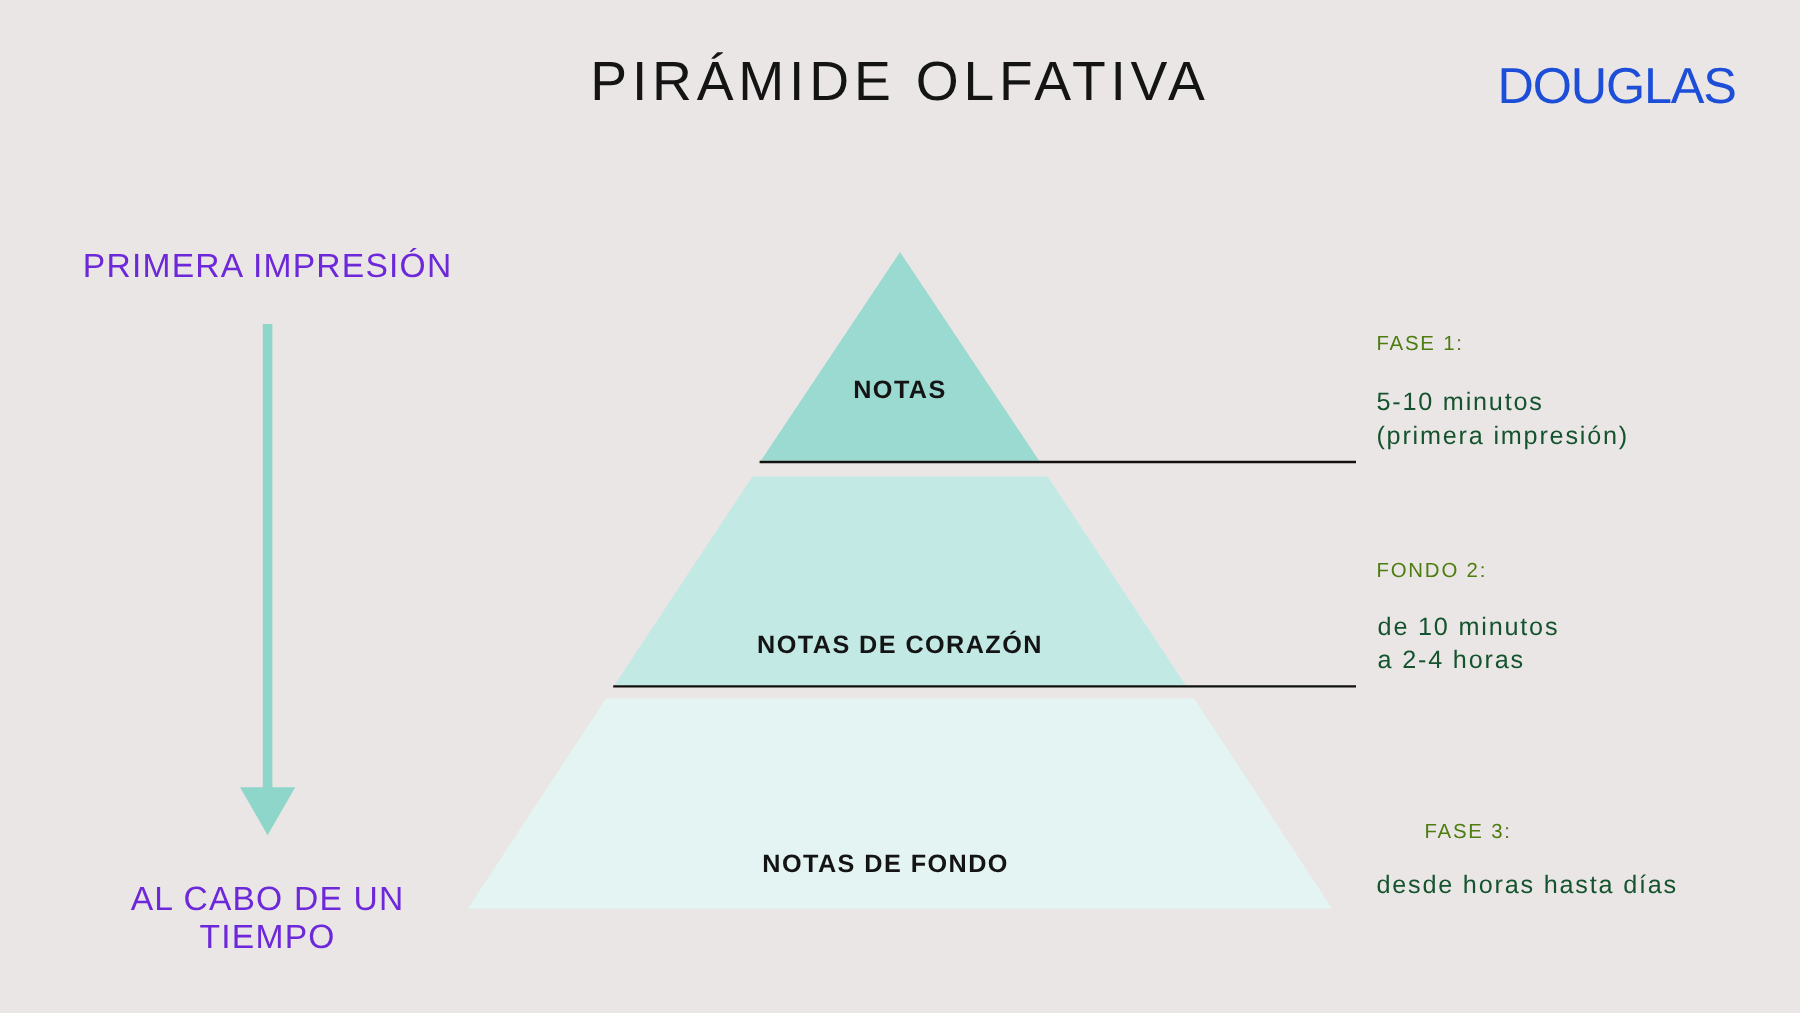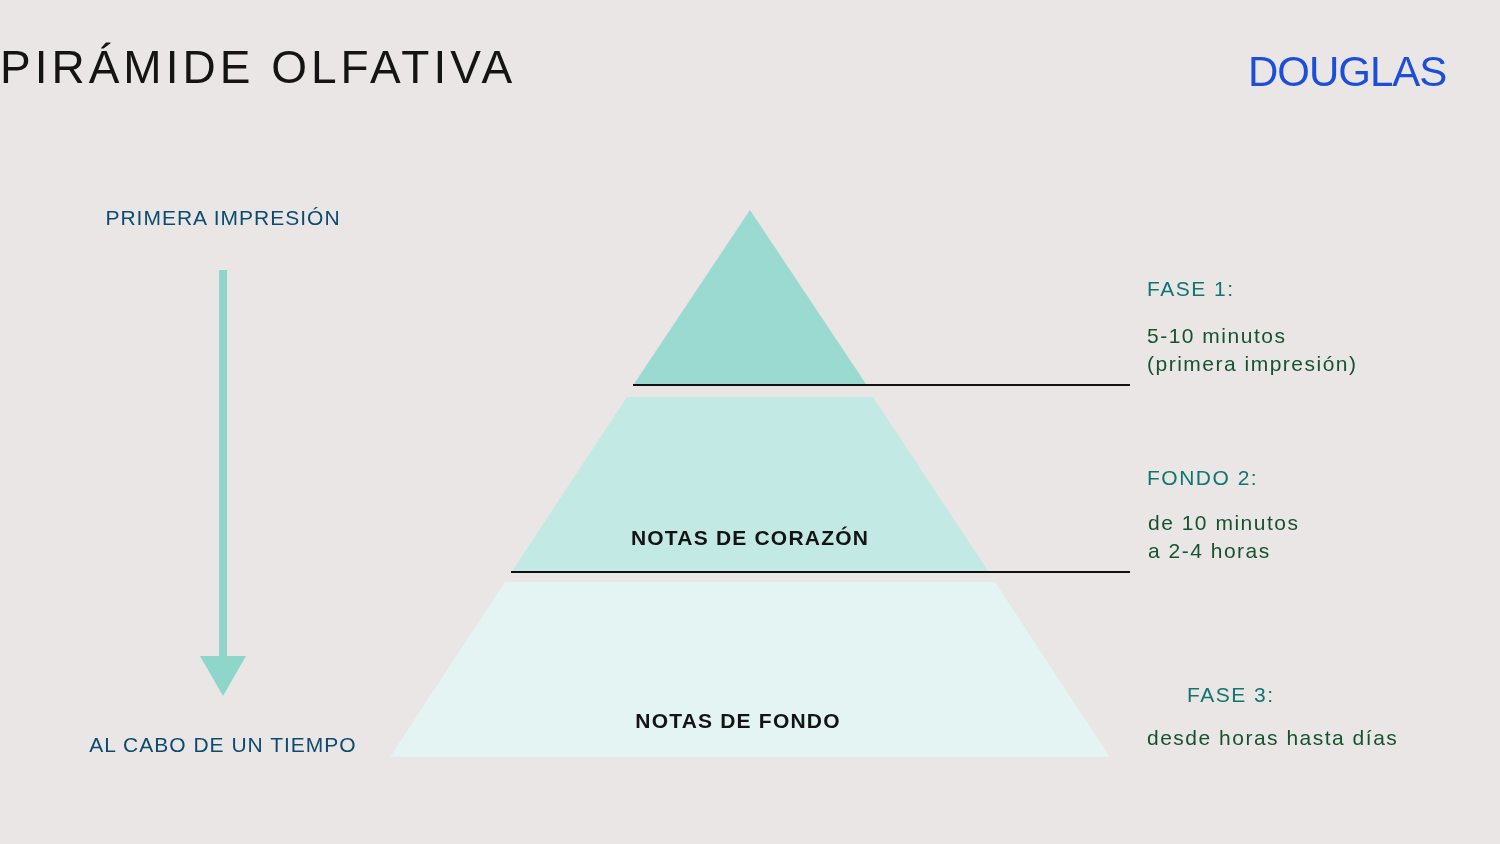--- a/index.html
+++ b/index.html
@@ -4,42 +4,42 @@
   <style>
     html, body { margin: 0; padding: 0; }
     body {
       width: 1500px; height: 844px; position: relative; overflow: hidden;
       background: #eae6e5;
       font-family: "DejaVu Sans", "Liberation Sans", sans-serif;
       color: #111;
     }
     .abs { position: absolute; }
     .title {
-      left: 0; width: 1500px; top: 40px; text-align: left;
+      left: 0; width: 1500px; top: 40px; text-align: center;
       font-size: 46px; font-weight: 300; letter-spacing: 4px;
       font-family: "Liberation Sans", "DejaVu Sans", sans-serif;
       color: #141414;
     }
     .logo {
       left: 1248px; top: 48px; font-size: 42px; font-weight: 400;
       font-family: "Liberation Sans", sans-serif; letter-spacing: -1px;
       color: #1d4ed8;
     }
     .side-label {
-      font-size: 21px; letter-spacing: 1px; font-weight: 400;
-      font-family: "Liberation Sans", sans-serif; color: #0c4a6e;
+      font-size: 28px; letter-spacing: 1px; font-weight: 400;
+      font-family: "Liberation Sans", sans-serif; color: #6d28d9;
       text-align: center;
     }
     .tier-label {
       font-size: 21px; font-weight: 700; letter-spacing: 1.2px; text-align: center;
       font-family: "Liberation Sans", sans-serif; color: #141414; line-height: 28px;
     }
     .phase-title {
-      font-size: 21px; letter-spacing: 1.5px; font-family: "Liberation Sans", sans-serif;
-      color: #0f766e;
+      font-size: 17px; letter-spacing: 1.5px; font-family: "Liberation Sans", sans-serif;
+      color: #4d7c0f;
     }
     .phase-desc {
       font-size: 21px; letter-spacing: 1.5px; font-family: "Liberation Sans", sans-serif;
       color: #14532d; line-height: 28px; white-space: pre-line;
     }
     svg.stage { position: absolute; left: 0; top: 0; }
   </style>
 </head>
 <body>
 
@@ -60,20 +60,21 @@
   <polygon points="505,582 995,582 1110,757 390,757" fill="#e3f4f2"></polygon>
 
   <line x1="633" y1="385" x2="1130" y2="385" stroke="#111" stroke-width="2"></line>
   <line x1="511" y1="572" x2="1130" y2="572" stroke="#111" stroke-width="2"></line>
 </svg>
 
 <div class="abs side-label" style="left:60px; width:326px; top:206px;">PRIMERA IMPRESIÓN</div>
 <div class="abs side-label" style="left:50px; width:346px; top:733px;">AL CABO DE UN TIEMPO</div>
 
 <div class="abs tier-label" style="left:630px; width:240px; top:312px;">
+  <div>NOTAS</div>
 </div>
 <div class="abs tier-label" style="left:550px; width:400px; top:524px;">NOTAS DE CORAZÓN</div>
 <div class="abs tier-label" style="left:538px; width:400px; top:707px;">NOTAS DE FONDO</div>
 
 <div class="abs phase-title" style="left:1147px; top:277px;">FASE 1:</div>
 <div class="abs phase-desc" style="left:1147px; top:322px;">5-10 minutos
 (primera impresión)</div>
 
 <div class="abs phase-title" style="left:1147px; top:466px;">FONDO 2:</div>
 <div class="abs phase-desc" style="left:1148px; top:509px;">de 10 minutos

